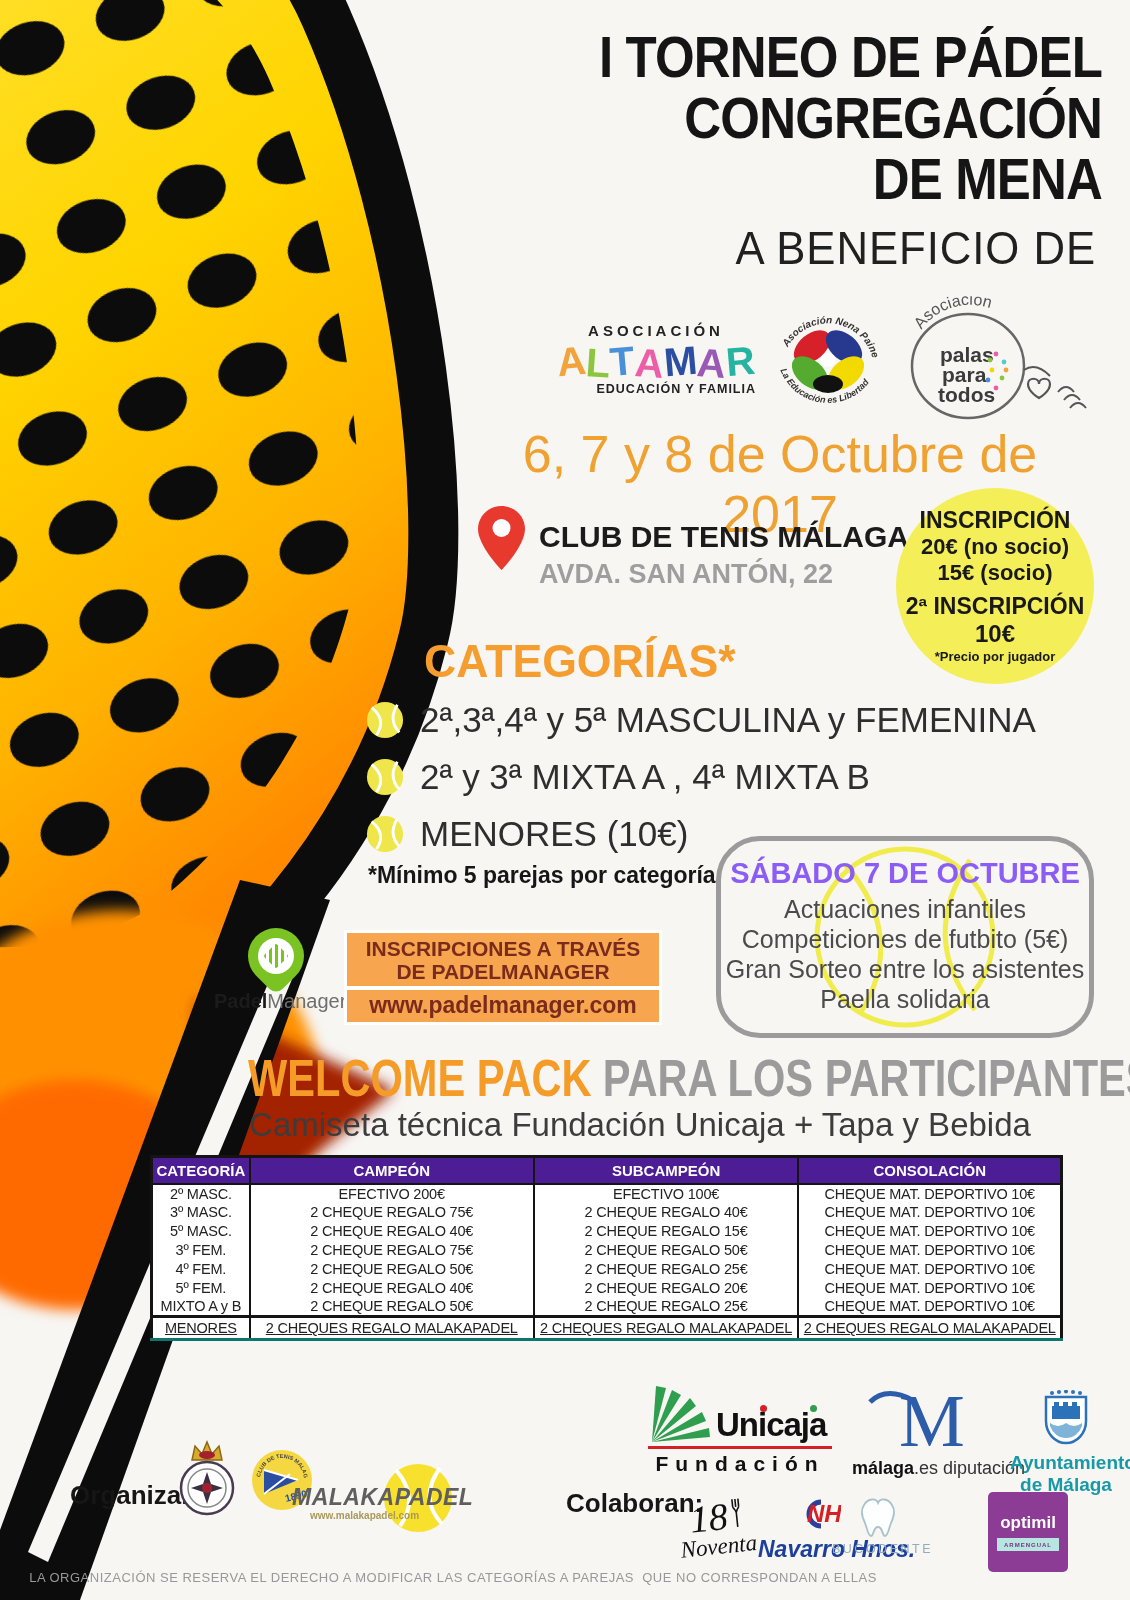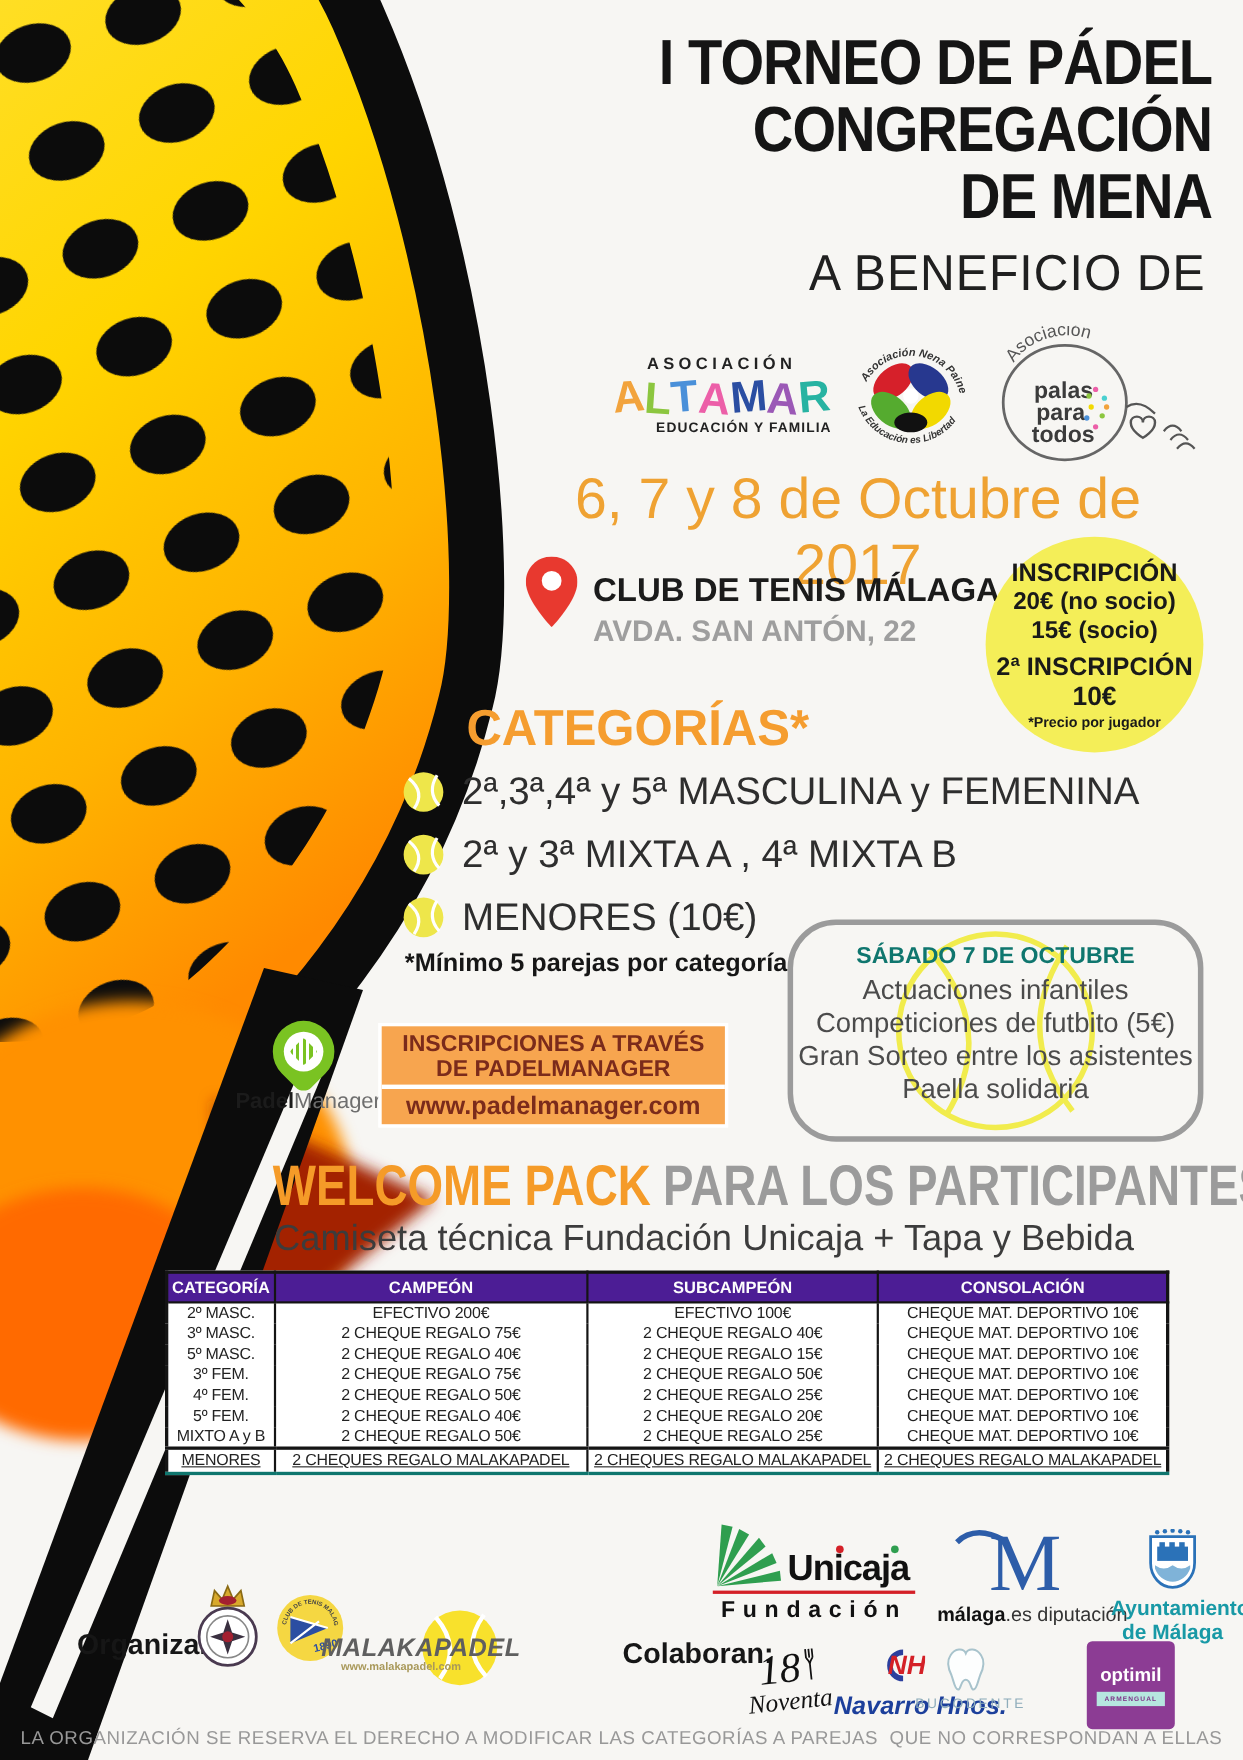--- a/index.html
+++ b/index.html
@@ -50,21 +50,21 @@
                color:#f59d2f;transform:scaleX(.97);transform-origin:left;}
   .cat-list{position:absolute;left:366px;top:698px;z-index:3;}
   .cat-row{display:flex;align-items:center;gap:16px;margin-bottom:13px;height:44px;}
   .cat-row .txt{font-size:35px;font-weight:300;color:#2e2e2e;white-space:nowrap;}
   .cat-note{position:absolute;left:368px;top:862px;z-index:3;font-size:23px;font-weight:800;color:#161616;}
 
   
   .sat-box{position:absolute;left:716px;top:836px;width:378px;height:202px;border:5px solid #9b9b9b;
            border-radius:44px;z-index:3;text-align:center;overflow:hidden;}
   .sat-ball{position:absolute;left:50%;top:50%;transform:translate(-50%,-50%);z-index:0;}
-  .sat-title{position:relative;z-index:1;margin-top:16px;font-size:21px;font-weight:800;color:#0f766e;}
+  .sat-title{position:relative;z-index:1;margin-top:16px;font-size:29px;font-weight:800;color:#8b5cf6;}
   .sat-items{position:relative;z-index:1;margin-top:4px;font-size:25px;font-weight:300;color:#4b4b4b;line-height:30px;}
 
   
   .pm{position:absolute;left:214px;top:928px;width:124px;text-align:center;z-index:3;}
   .pm-pin{width:56px;height:56px;margin:0 auto;background:#7ac322;border-radius:50% 50% 50% 10px;
           transform:rotate(-45deg);display:flex;align-items:center;justify-content:center;}
   .pm-pin-inner{width:36px;height:36px;background:#fff;border-radius:50%;transform:rotate(45deg);
                 display:flex;align-items:center;justify-content:center;}
   .pm-dots{width:18px;height:18px;background:
      repeating-linear-gradient(45deg,#7ac322 0 3px,#fff 3px 6px);transform:rotate(45deg);border-radius:2px;}
@@ -129,22 +129,22 @@
   .navarro{position:absolute;left:758px;top:1496px;width:120px;z-index:3;text-align:center;}
   .navarro-name{font-size:23px;font-weight:800;font-style:italic;color:#1c3f9b;margin-top:0px;white-space:nowrap;}
   .bucodente{position:absolute;left:832px;top:1496px;width:90px;z-index:3;text-align:center;}
   .bucodente-name{font-size:12.5px;letter-spacing:2.5px;color:#8fadbb;margin-top:0px;}
   .optimil{position:absolute;left:988px;top:1492px;width:80px;height:80px;background:#8c3c94;border-radius:5px;
            z-index:3;display:flex;flex-direction:column;align-items:center;justify-content:center;}
   .optimil-name{color:#fff;font-size:17px;font-weight:700;}
   .optimil-strip{width:62px;height:13px;background:#b6e6df;margin-top:5px;display:flex;align-items:center;justify-content:center;}
   .optimil-sub{font-size:6px;font-weight:700;color:#7c2f86;letter-spacing:1px;}
 
-  .footer{position:absolute;left:0;top:1570px;width:1130px;text-align:center;z-index:3;
-          font-size:17px;font-weight:300;color:#989898;letter-spacing:0.5px;white-space:pre;}
+  .footer{position:absolute;left:0;top:1570px;width:906px;text-align:center;z-index:3;
+          font-size:13px;font-weight:300;color:#989898;letter-spacing:0.5px;white-space:pre;}
 </style>
 </head>
 <body>
 
 <div id="poster">
 
   <svg class="racket" width="640" height="1600" viewBox="0 0 640 1600">
     <defs>
       <linearGradient id="gHead" x1="0" y1="0" x2="0.25" y2="1">
         <stop offset="0" stop-color="#ffeb55"></stop>

